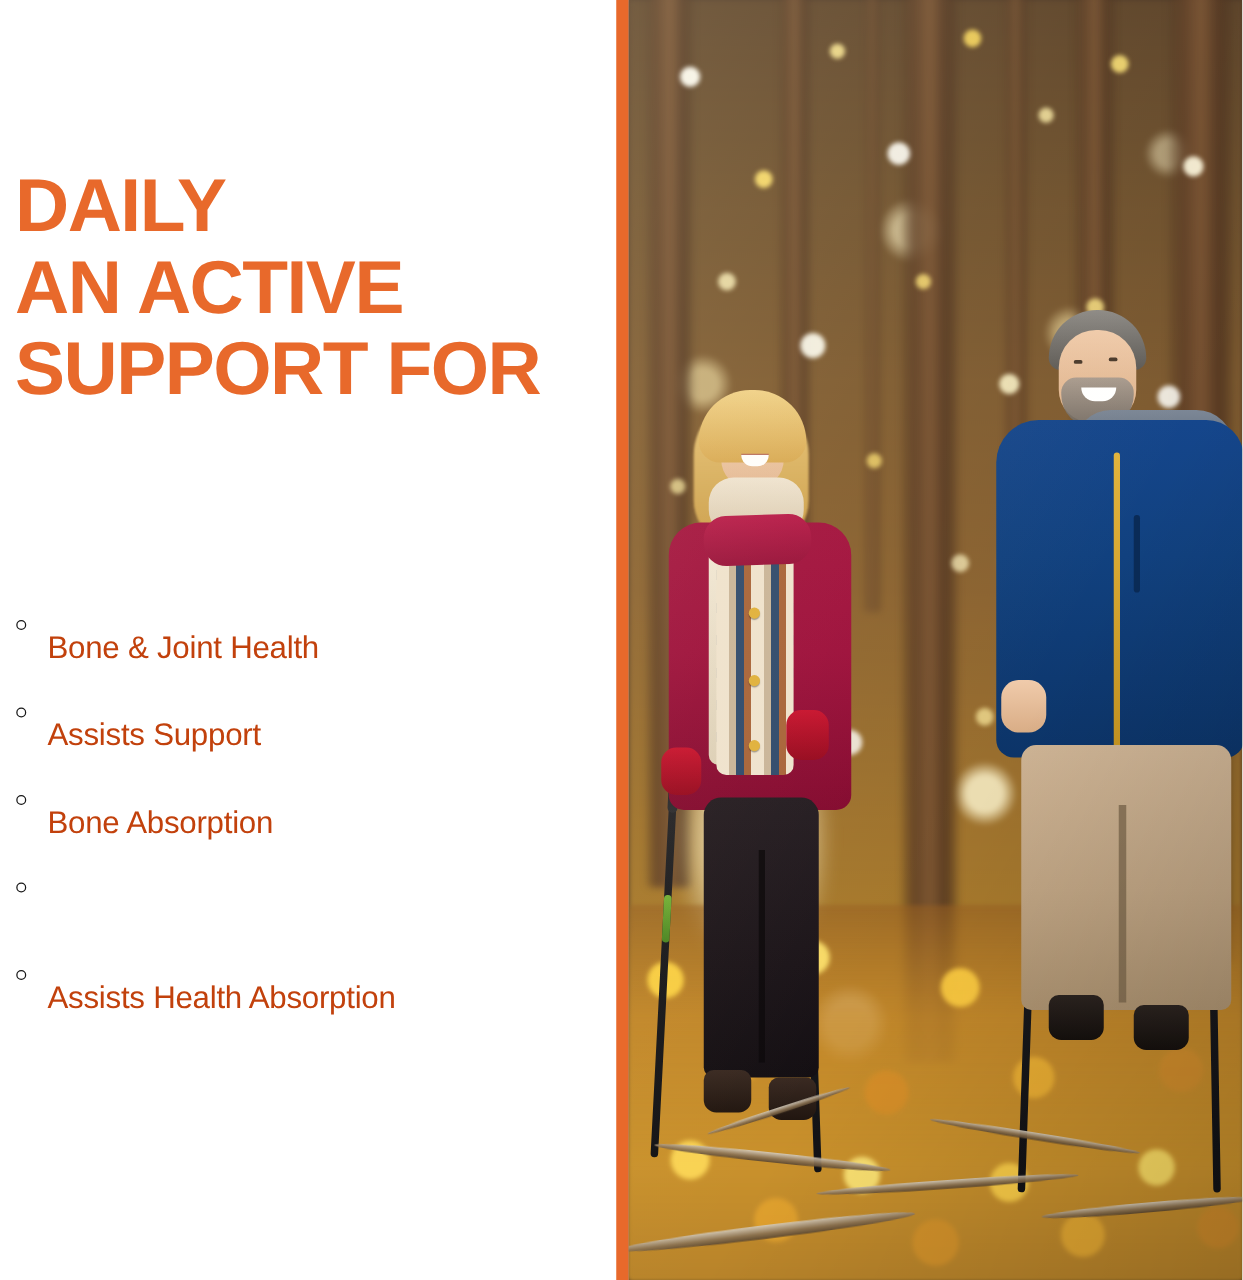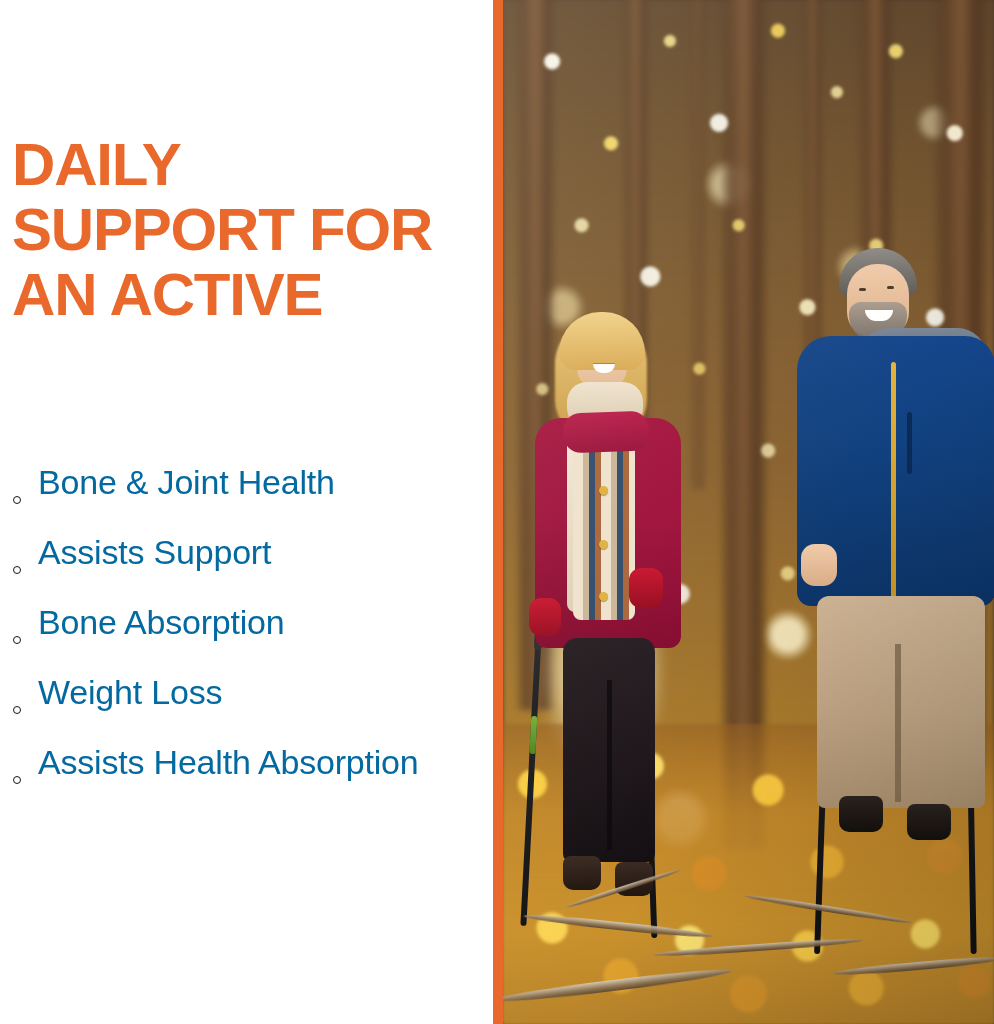--- a/index.html
+++ b/index.html
@@ -45,27 +45,27 @@
     top: 465px;
     width: 480px;
     list-style: none;
     margin: 0;
     padding: 0;
   }
   .benefit-item {
     position: relative;
     height: 70px;
     display: flex;
-    align-items: flex-start;
+    align-items: flex-end;
     padding-left: 28px;
-    font-size: 34px;
+    font-size: 25px;
     line-height: 34px;
     font-weight: 400;
     letter-spacing: -0.2px;
-    color: #0369a1;
+    color: #c2410c;
     white-space: nowrap;
   }
   .bullet-ring {
     position: absolute;
     left: 3px;
     top: 50%;
     margin-top: -4px;
     width: 8px;
     height: 8px;
     border: 1.6px solid #171717;
@@ -265,40 +265,39 @@
 </style>
 </head>
 <body>
 
 <div class="canvas">
 
   <div class="left-panel">
 
     <h1 class="headline">
       <span class="hl-line">DAILY</span>
+      <span class="hl-line">AN ACTIVE</span>
       <span class="hl-line">SUPPORT FOR</span>
-      <span class="hl-line">AN ACTIVE</span>
     </h1>
 
     <ul class="benefit-list">
       <li class="benefit-item">
         <span class="bullet-ring"></span>
         <span>Bone &amp; Joint Health</span>
       </li>
       <li class="benefit-item">
         <span class="bullet-ring"></span>
         <span>Assists Support</span>
       </li>
       <li class="benefit-item">
         <span class="bullet-ring"></span>
         <span>Bone Absorption</span>
       </li>
       <li class="benefit-item">
         <span class="bullet-ring"></span>
-        <span>Weight Loss</span>
       </li>
       <li class="benefit-item">
         <span class="bullet-ring"></span>
         <span>Assists Health Absorption</span>
       </li>
     </ul>
   </div>
 
   <div class="divider-bar"></div>
 

